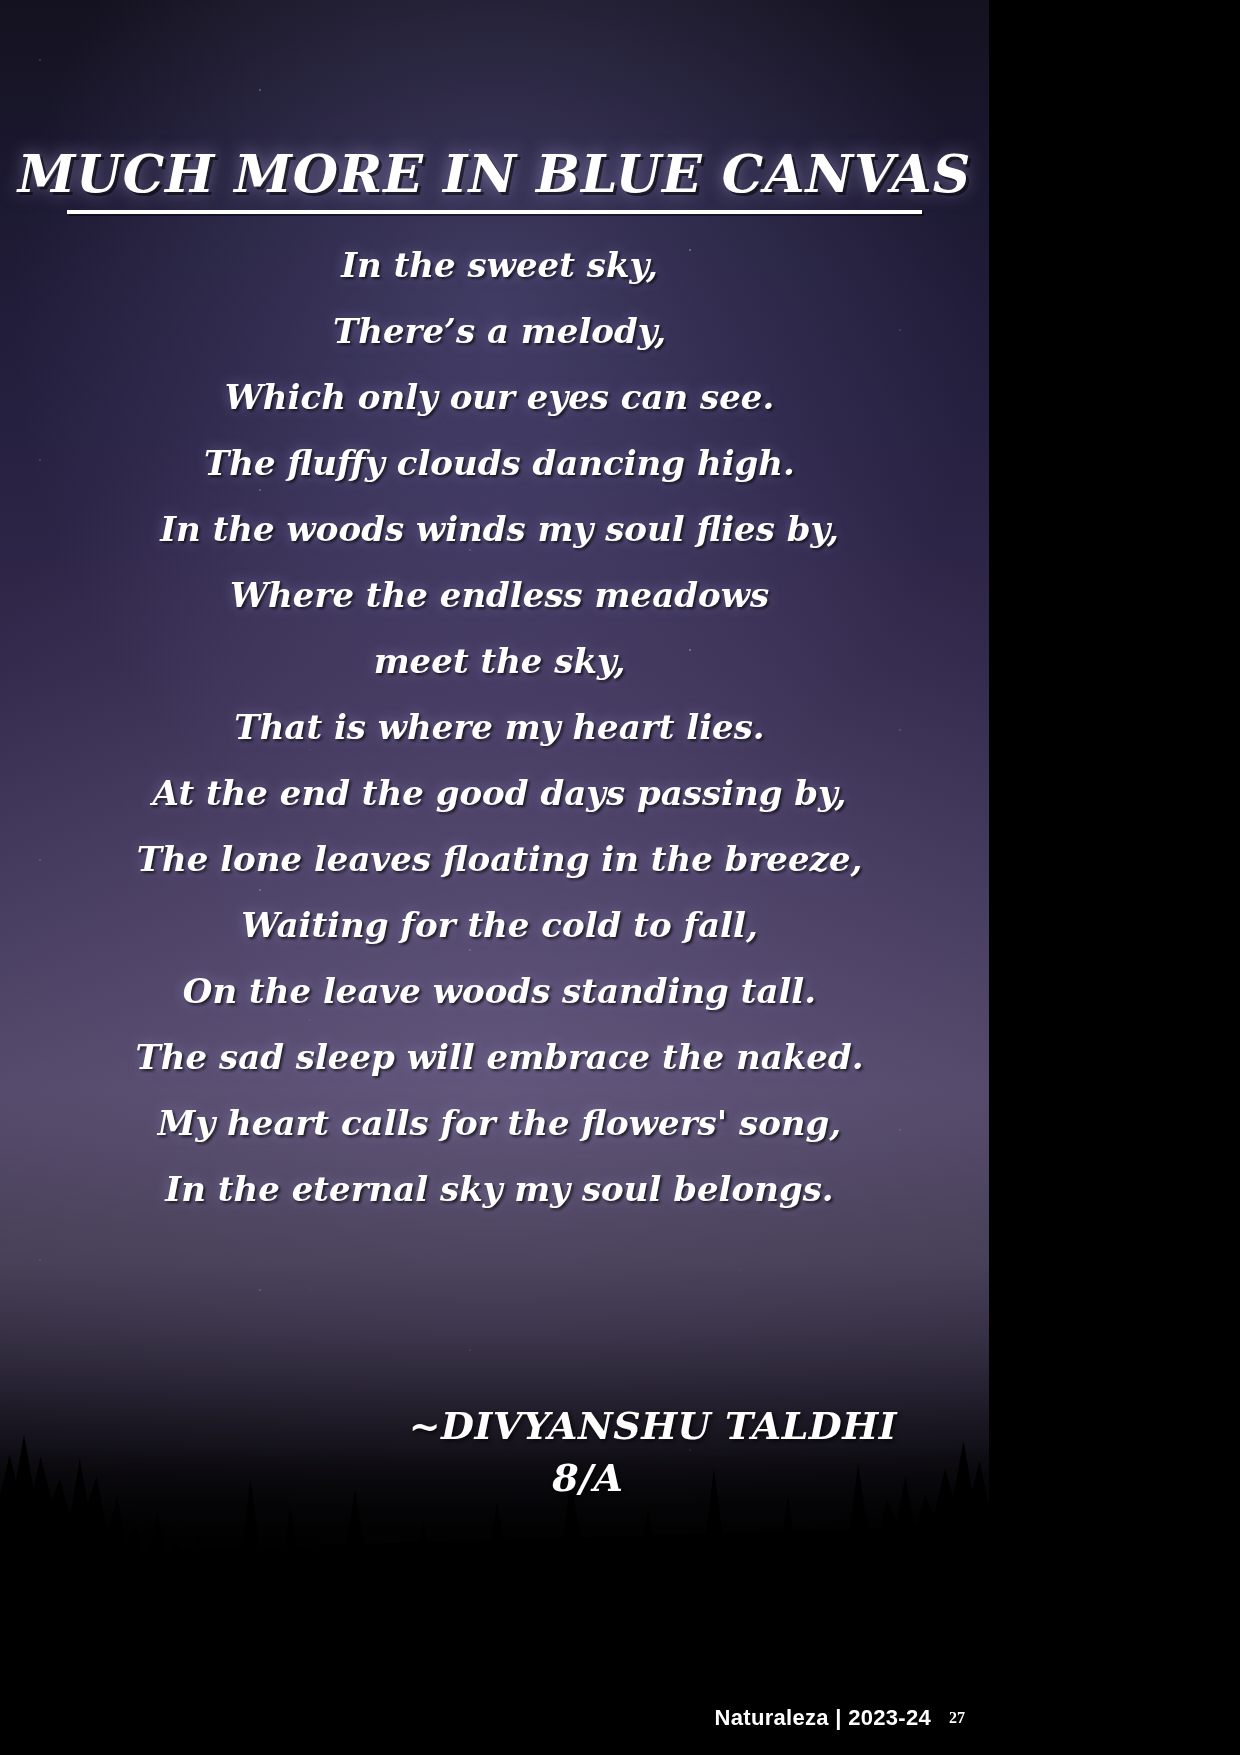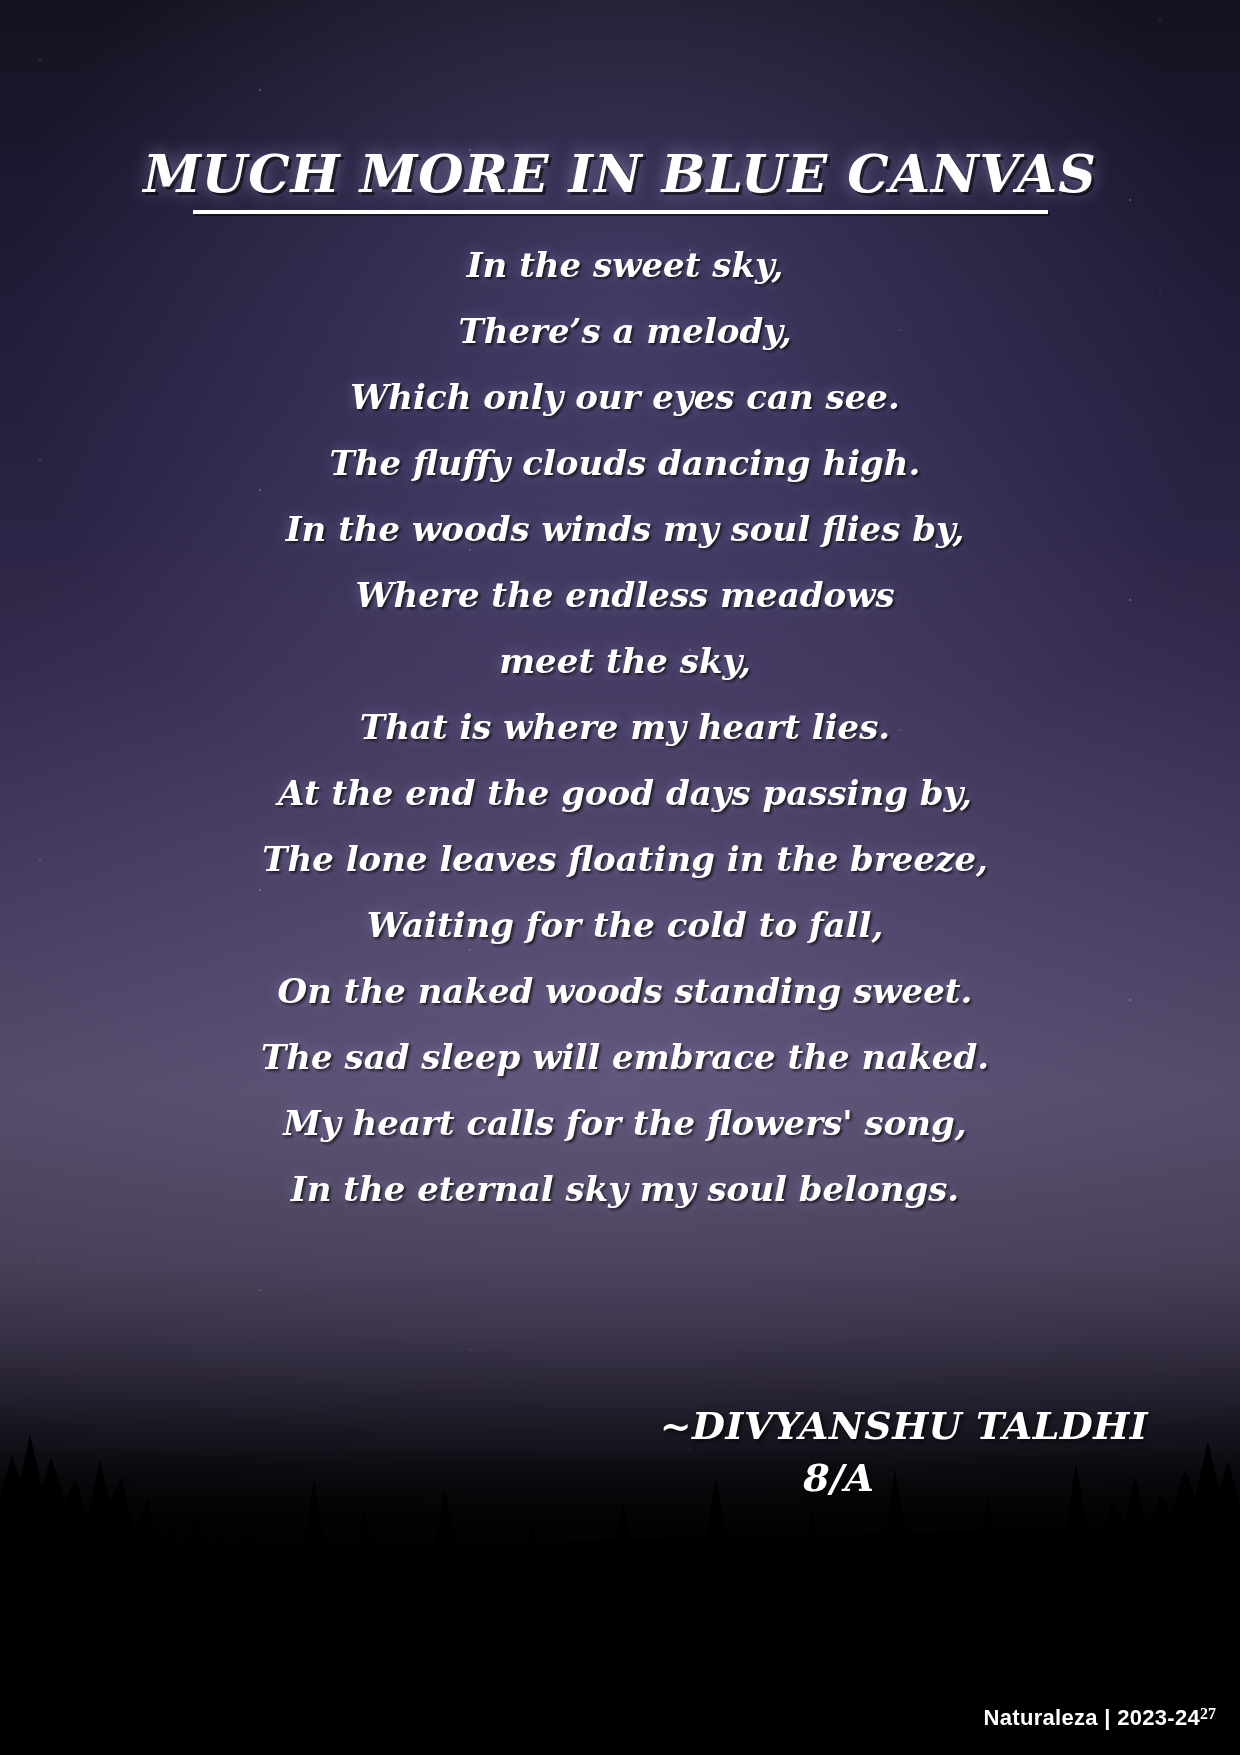--- a/index.html
+++ b/index.html
@@ -9,21 +9,21 @@
   }
   body {
     width: 1240px;
     height: 1755px;
     overflow: hidden;
     font-family: "Liberation Serif", serif;
   }
 
   .page {
     position: relative;
-    width: 1240px;
+    width: 989px;
     height: 1755px;
     overflow: hidden;
     background:
       radial-gradient(ellipse 70% 45% at 50% 18%, rgba(92,86,135,0.55) 0%, rgba(40,36,66,0.0) 70%),
       radial-gradient(ellipse 90% 60% at 50% 62%, rgba(120,106,150,0.42) 0%, rgba(30,26,48,0.0) 72%),
       linear-gradient(180deg,
         #14121f 0%,
         #1b1830 10%,
         #262040 24%,
         #33294c 38%,
@@ -185,21 +185,22 @@
     display: block;
     text-align: center;
     padding-right: 130px;
   }
 
   .footer {
     position: absolute;
     right: 24px;
     bottom: 24px;
     display: flex;
-    align-items: flex-start;
+    align-items: center;
+    gap: 18px;
     color: #ffffff;
   }
   .footer .credit {
     font-family: "Liberation Sans", sans-serif;
     font-weight: 700;
     font-size: 22px;
     letter-spacing: .3px;
   }
   .footer .page-number {
     font-family: Liberation Serif, serif;
@@ -269,21 +270,21 @@
       <span class="line">There’s a melody,</span>
       <span class="line">Which only our eyes can see.</span>
       <span class="line">The fluffy clouds dancing high.</span>
       <span class="line">In the woods winds my soul flies by,</span>
       <span class="line">Where the endless meadows</span>
       <span class="line">meet the sky,</span>
       <span class="line">That is where my heart lies.</span>
       <span class="line">At the end the good days passing by,</span>
       <span class="line">The lone leaves floating in the breeze,</span>
       <span class="line">Waiting for the cold to fall,</span>
-      <span class="line">On the naked woods standing sweet.</span>
+      <span class="line">On the leave woods standing tall.</span>
       <span class="line">The sad sleep will embrace the naked.</span>
       <span class="line">My heart calls for the flowers' song,</span>
       <span class="line">In the eternal sky my soul belongs.</span>
     </div>
 
     <div class="byline">
       <span>~DIVYANSHU TALDHI</span>
       <span class="grade">8/A</span>
     </div>
 

